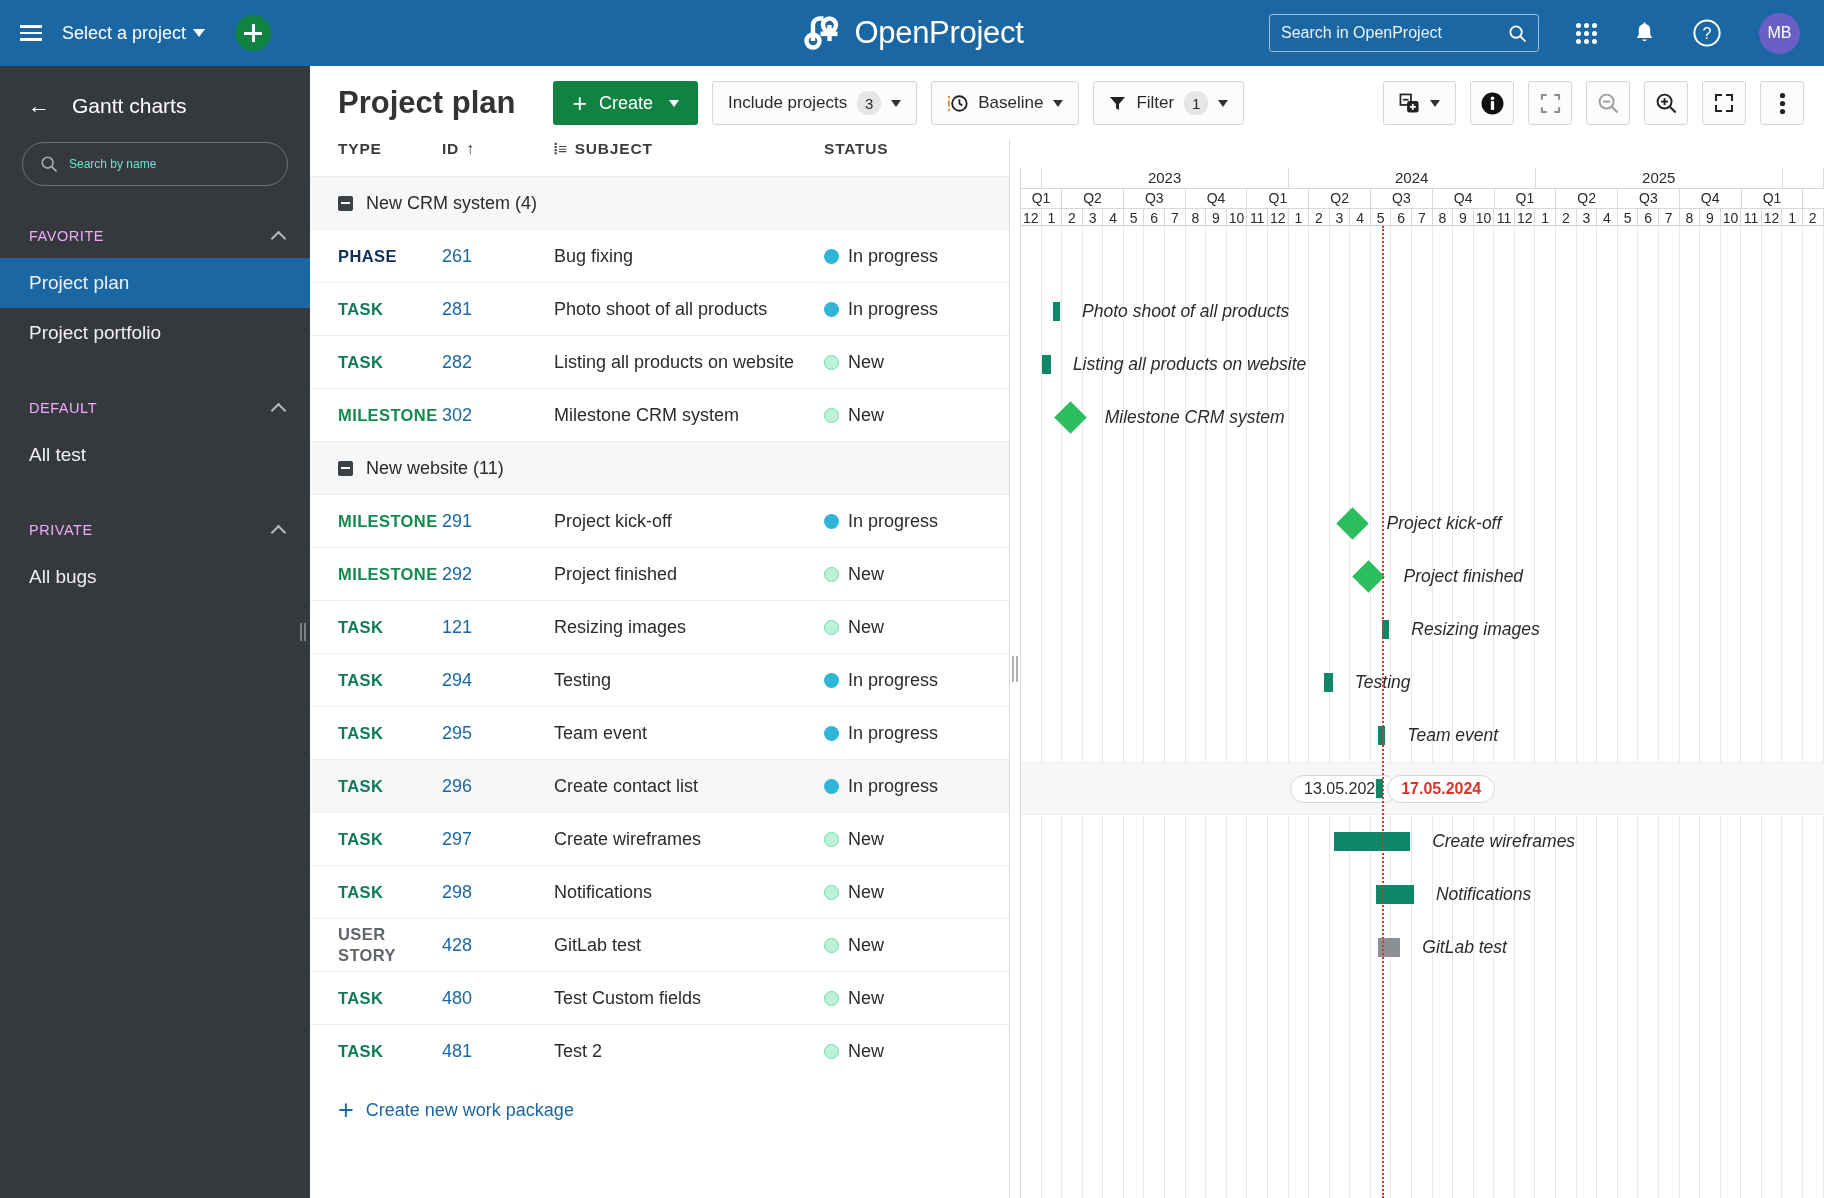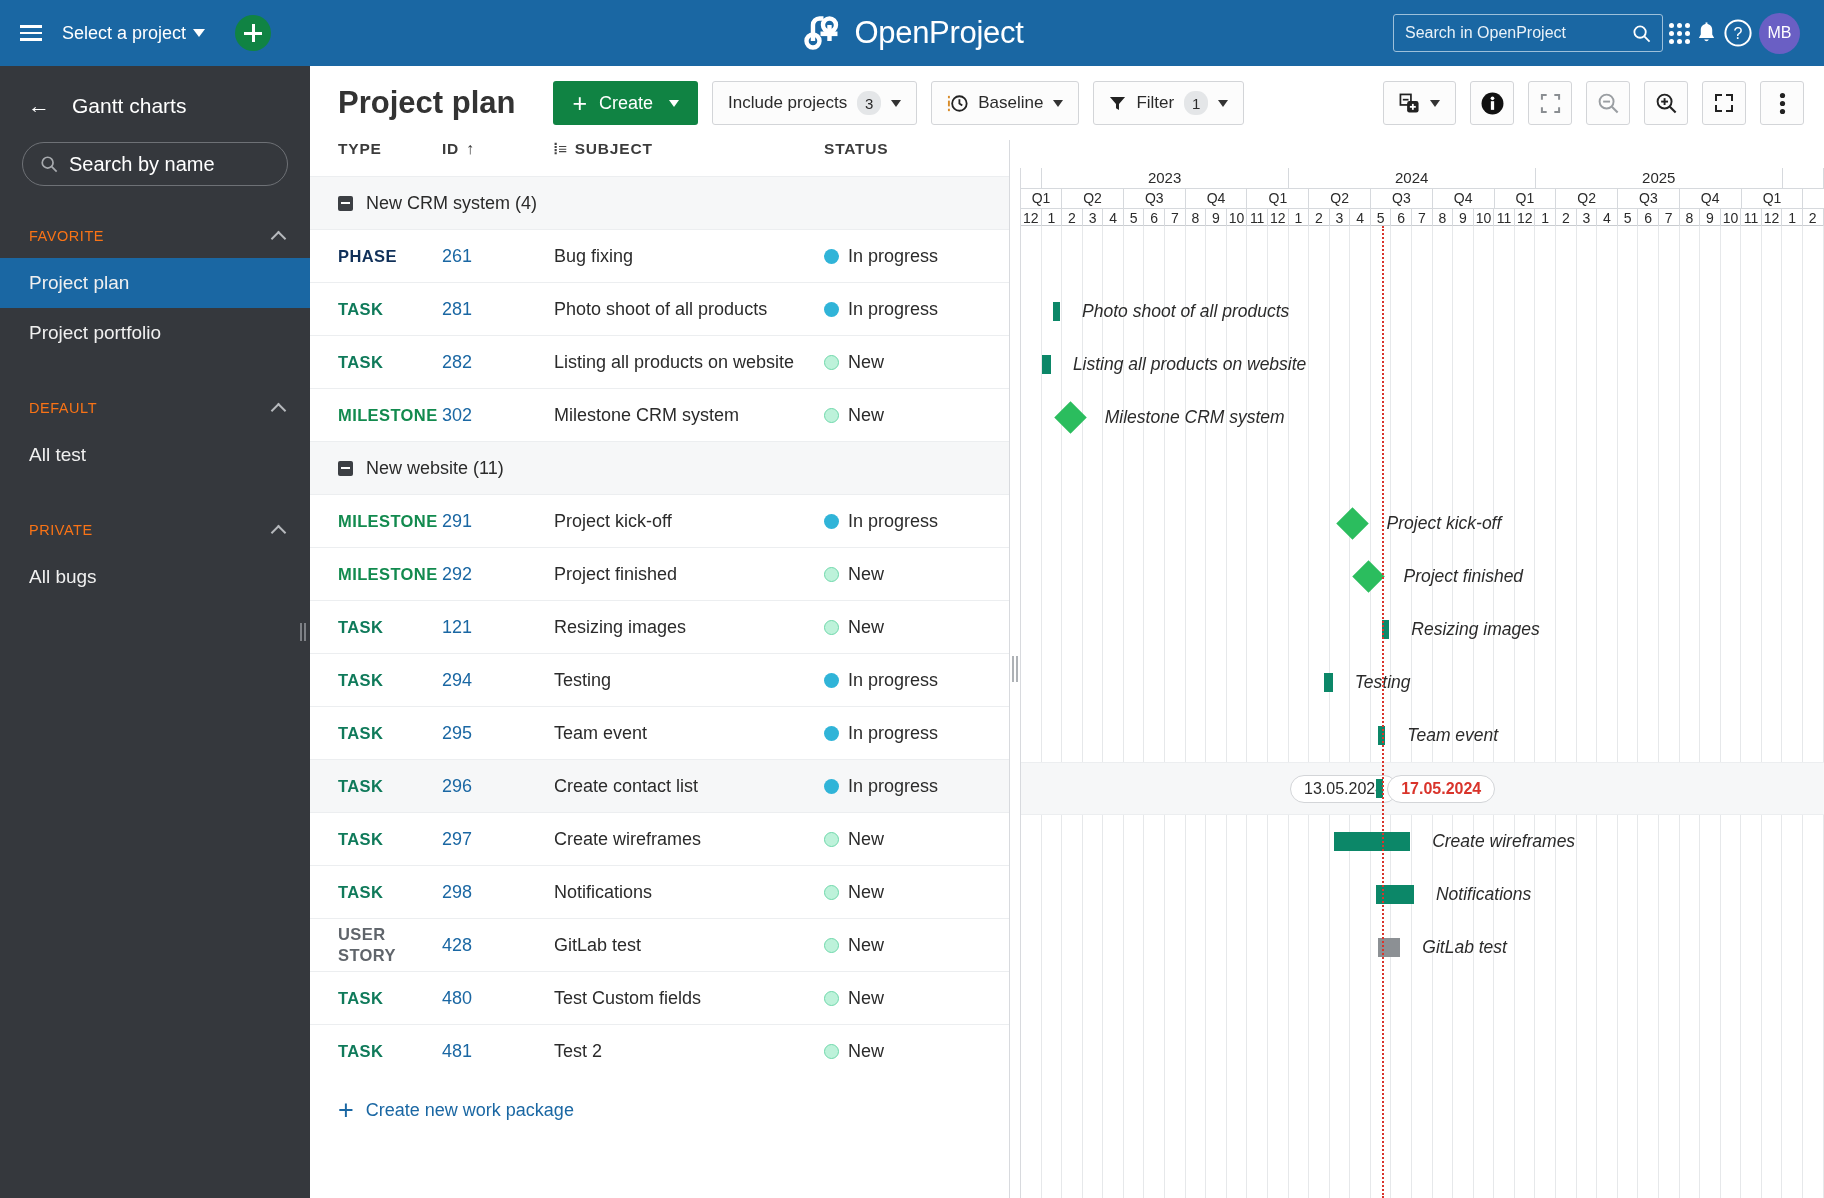--- a/index.html
+++ b/index.html
@@ -28,21 +28,21 @@
     cursor: pointer; position: relative; }
   .plus-btn::before, .plus-btn::after { content:""; position:absolute; background:#fff; }
   .plus-btn::before { width: 18px; height: 3px; }
   .plus-btn::after { width: 3px; height: 18px; }
 
   .brand { position: absolute; left: 50%; transform: translateX(-50%);
     display: flex; align-items: center; gap: 12px; }
   .brand-text { font-size: 31px; letter-spacing: -0.3px; }
 
   .hdr-right { margin-left: auto; display: flex; align-items: center;
-    gap: 6px; padding-right: 24px; }
+    gap: 37px; padding-right: 24px; }
   .searchbox { width: 270px; height: 38px; border: 1px solid #9dc0da;
     border-radius: 3px; display: flex; align-items: center; padding: 0 11px;
     justify-content: space-between; cursor: text; }
   .searchbox span { font-size: 16px; color: #eaf2f8; }
   .ico-btn { cursor: pointer; display:flex; align-items:center; justify-content:center; }
   .grid9 { display: grid; grid-template-columns: repeat(3, 5px);
     grid-template-rows: repeat(3, 5px); gap: 3px; }
   .grid9 i { background: #fff; border-radius: 50%; display:block; width:5px; height:5px; }
   .avatar { width: 41px; height: 41px; border-radius: 50%; background: #6a5fc4;
     display: flex; align-items: center; justify-content: center;
@@ -53,24 +53,24 @@
 
   
   .sidebar { width: 310px; min-width: 310px; background: #35383d;
     color: #e8e8e8; position: relative; }
   .sb-head { display: flex; align-items: center; gap: 22px; padding: 28px 0 24px 28px; }
   .sb-back { font-size: 22px; line-height: 1; cursor: pointer; color: #fff; }
   .sb-title { font-size: 21px; color: #fff; }
   .sb-search { margin: 0 22px; height: 44px; border: 1px solid #6e7176;
     border-radius: 22px; display: flex; align-items: center; gap: 11px;
     padding: 0 17px; cursor: text; }
-  .sb-search span { font-size: 20px; color: #ffffff; }
+  .sb-search span { font-size: 12px; color: #5eead4; }
   .sb-section { display: flex; align-items: center; justify-content: space-between;
     padding: 0 26px 0 29px; height: 44px; margin-top: 28px; cursor: pointer; }
-  .sb-section .lbl { font-size: 14.5px; letter-spacing: 0.55px; color: #f97316; }
+  .sb-section .lbl { font-size: 14.5px; letter-spacing: 0.55px; color: #f0abfc; }
   .chev-up { width: 11px; height: 11px; border-left: 2px solid #b6b9bd;
     border-top: 2px solid #b6b9bd; transform: rotate(45deg); margin-bottom: -4px; }
   .sb-item { height: 50px; display: flex; align-items: center;
     padding-left: 29px; font-size: 19px; color: #f0f0f0; cursor: pointer; }
   .sb-item.active { background: #1A67A3; }
   .sb-grip { position: absolute; right: 4px; top: 50%; transform: translateY(-50%);
     display: flex; gap: 2px; }
   .sb-grip i { width: 2px; height: 18px; background: #7d8085; display:block; }
 
   

